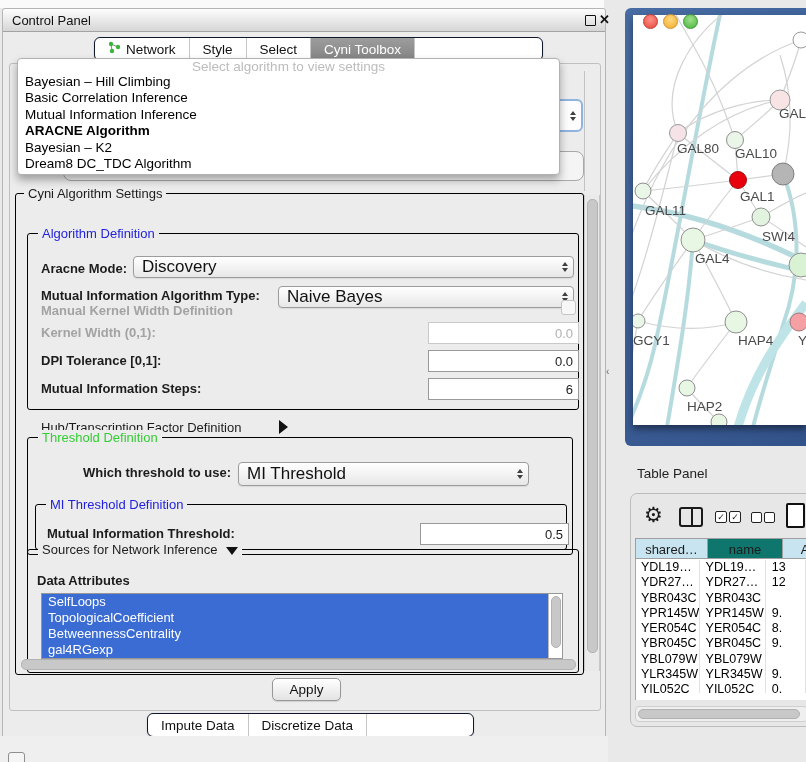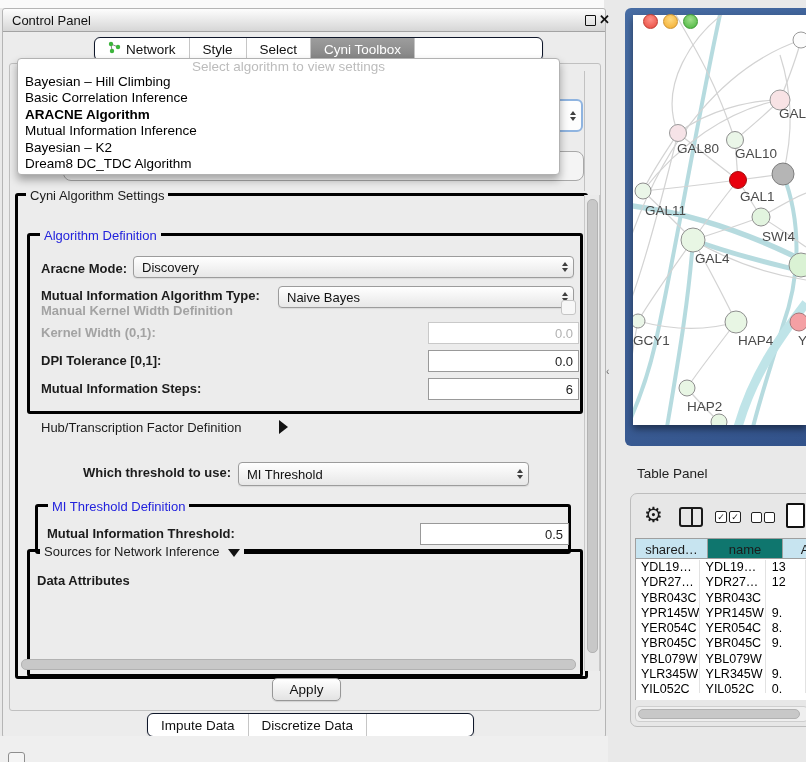--- a/index.html
+++ b/index.html
@@ -13,30 +13,30 @@
   .titlebar .ttl{padding-left:9px;font-size:13px;color:#111;}
   .float-box{width:9px;height:9px;border:1.5px solid #111;border-radius:1px;}
   .close-x{font-size:13px;font-weight:bold;color:#111;line-height:12px;}
   .segbar{display:flex;background:#fff;border:1px solid #0f172a;border-radius:6px;overflow:hidden;
           height:22px;box-shadow:0 1px 2px rgba(0,0,0,.15);}
   .seg{display:flex;align-items:center;gap:5px;padding:0 13px;font-size:13.5px;
        border-right:1px solid #c6c6c6;white-space:nowrap;color:#111;}
   .seg:last-child{border-right:none;margin-top:48px;}
   .seg.sel{background:linear-gradient(#9d9d9d,#838383);color:#fff;}
   .form{background:#ececec;border:1px solid #c0c0c0;border-radius:3px;}
-  .fieldset{position:absolute;border:3px solid #000000;border-radius:3px;}
+  .fieldset{position:absolute;border:1px solid #000000;border-radius:3px;}
   .leg{position:absolute;top:-8px;background:#ececec;padding:0 4px;font-size:13px;color:#1c1c1c;white-space:nowrap;}
   .leg.blue{color:#2222dd;}
   .leg.green{color:#35cd35;}
   .lbl{position:absolute;font-size:13px;white-space:nowrap;}
   .b{font-weight:bold;}
   .dis{color:#a3a3a3;}
   .combo{position:absolute;display:flex;align-items:center;border:1px solid #9c9c9c;border-radius:4px;
          background:linear-gradient(#ffffff,#e7e7e7);box-shadow:0 1px 1px rgba(0,0,0,.08);}
-  .combo .val{flex:1;padding-left:8px;font-size:13px;color:#111;}
+  .combo .val{flex:1;padding-left:8px;font-size:17px;color:#111;}
   .stepper{width:16px;display:flex;flex-direction:column;align-items:center;justify-content:center;gap:2px;}
   .tri-up{width:0;height:0;border-left:3.5px solid transparent;border-right:3.5px solid transparent;border-bottom:4.5px solid #3f3f3f;}
   .tri-dn{width:0;height:0;border-left:3.5px solid transparent;border-right:3.5px solid transparent;border-top:4.5px solid #3f3f3f;}
   .tfield{position:absolute;background:#fff;border:1px solid #999;display:flex;align-items:center;
           justify-content:flex-end;padding-right:5px;font-size:13px;}
   .tfield.dis{border-color:#c9c9c9;color:#b2b2b2;}
   .checkbox{position:absolute;width:13px;height:13px;border:1px solid #c5c5c5;border-radius:3px;background:#f7f7f7;}
   .popup{position:absolute;background:#fff;border:1px solid #b2b2b2;border-radius:4px;
          box-shadow:0 5px 9px rgba(0,0,0,.33);z-index:50;}
   .popup .ph{height:15px;line-height:15px;text-align:center;color:#bcbcbc;font-size:13.5px;}
@@ -119,22 +119,22 @@
     </div>
     <div class="abs" style="left:60px;top:142px;width:519px;height:28px;border:1px solid #a8a8a8;border-radius:8px;background:#f4f4f4;z-index:4;">
       <span class="abs" style="left:12px;top:6px;color:#9b9b9b;font-size:13px;">galFiltered.sif default node</span>
     </div>
 
     <div class="abs popup" style="left:14px;top:49px;width:541px;height:115px;">
       <div class="ph">Select algorithm to view settings</div>
       <div id="popup-items">
           <div class="pitem">Bayesian – Hill Climbing</div>
           <div class="pitem">Basic Correlation Inference</div>
+          <div class="pitem">Mutual Information Inference</div>
           <div class="pitem" style="font-weight: bold;">ARACNE Algorithm</div>
-          <div class="pitem">Mutual Information Inference</div>
           <div class="pitem">Bayesian – K2</div>
           <div class="pitem">Dream8 DC_TDC Algorithm</div>
         </div>
     </div>
 
     <div class="fieldset" style="left:12px;top:184px;width:567px;height:480px;">
       <span class="leg" style="left:8px;">Cyni Algorithm Settings</span>
     </div>
 
     <div class="fieldset" style="left:24px;top:224px;width:550px;height:175px;">
@@ -167,20 +167,23 @@
       <span>0.0</span>
     </div>
     <div class="lbl b" style="left:38px;top:369px;line-height:22px;">Mutual Information Steps:</div>
     <div class="tfield" style="left:425px;top:369px;width:144px;height:20px;">
       <span>6</span>
     </div>
 
     <div class="lbl" style="left:38px;top:411px;line-height:16px;">Hub/Transcription Factor Definition</div>
     <div class="abs" style="left:276px;top:411px;width:0;height:0;border-top:7px solid transparent;border-bottom:7px solid transparent;border-left:9px solid #111;"></div>
 
+    <div class="fieldset" style="left:24px;top:428px;width:544px;height:116px;">
+      <span class="leg green" style="left:10px;">Threshold Definition</span>
+    </div>
     <div class="lbl b" style="left:38px;top:453px;width:190px;line-height:22px;text-align:right;">Which threshold to use:</div>
     <div class="combo" style="left:235px;top:453px;width:289px;height:22px;">
       <span class="val">MI Threshold</span>
       <span class="stepper">
           <i class="tri-up"></i>
           <i class="tri-dn"></i>
         </span>
     </div>
     <div class="fieldset" style="left:32px;top:495px;width:530px;height:44px;">
       <span class="leg blue" style="left:10px;">MI Threshold Definition</span>
@@ -190,20 +193,31 @@
       <span>0.5</span>
     </div>
 
     <div class="fieldset" style="left:24px;top:540px;width:550px;height:122px;">
       <span class="leg" style="left:10px;">
         <span>Sources for Network Inference</span>
         <span style="display:inline-block;width:0;height:0;border-left:6px solid transparent;border-right:6px solid transparent;border-top:8px solid #111;margin-left:5px;vertical-align:middle;"></span>
       </span>
     </div>
     <div class="lbl b" style="left:34px;top:564px;">Data Attributes</div>
+    <div class="attrlist" style="left:38px;top:584px;width:520px;height:64px;">
+      <div id="attr-items">
+          <div class="attr-item">SelfLoops</div>
+          <div class="attr-item">TopologicalCoefficient</div>
+          <div class="attr-item">BetweennessCentrality</div>
+          <div class="attr-item">gal4RGexp</div>
+        </div>
+      <div class="abs" style="right:0;top:0;width:13px;height:64px;background:#fff;border-left:1px solid #bbb;">
+        <div class="thumb" style="left:2px;top:2px;width:8px;height:50px;"></div>
+      </div>
+    </div>
 
     <div class="vtrack" style="left:581px;top:186px;width:14px;height:476px;">
       <div class="thumb" style="left:2px;top:4px;width:9px;height:452px;"></div>
     </div>
     <div class="abs" style="left:14px;top:648px;width:565px;height:14px;">
       <div class="thumb" style="left:4px;top:2px;width:553px;height:9px;"></div>
     </div>
 
     <div class="btn" style="left:269px;top:669px;width:67px;height:21px;">Apply</div>
 

